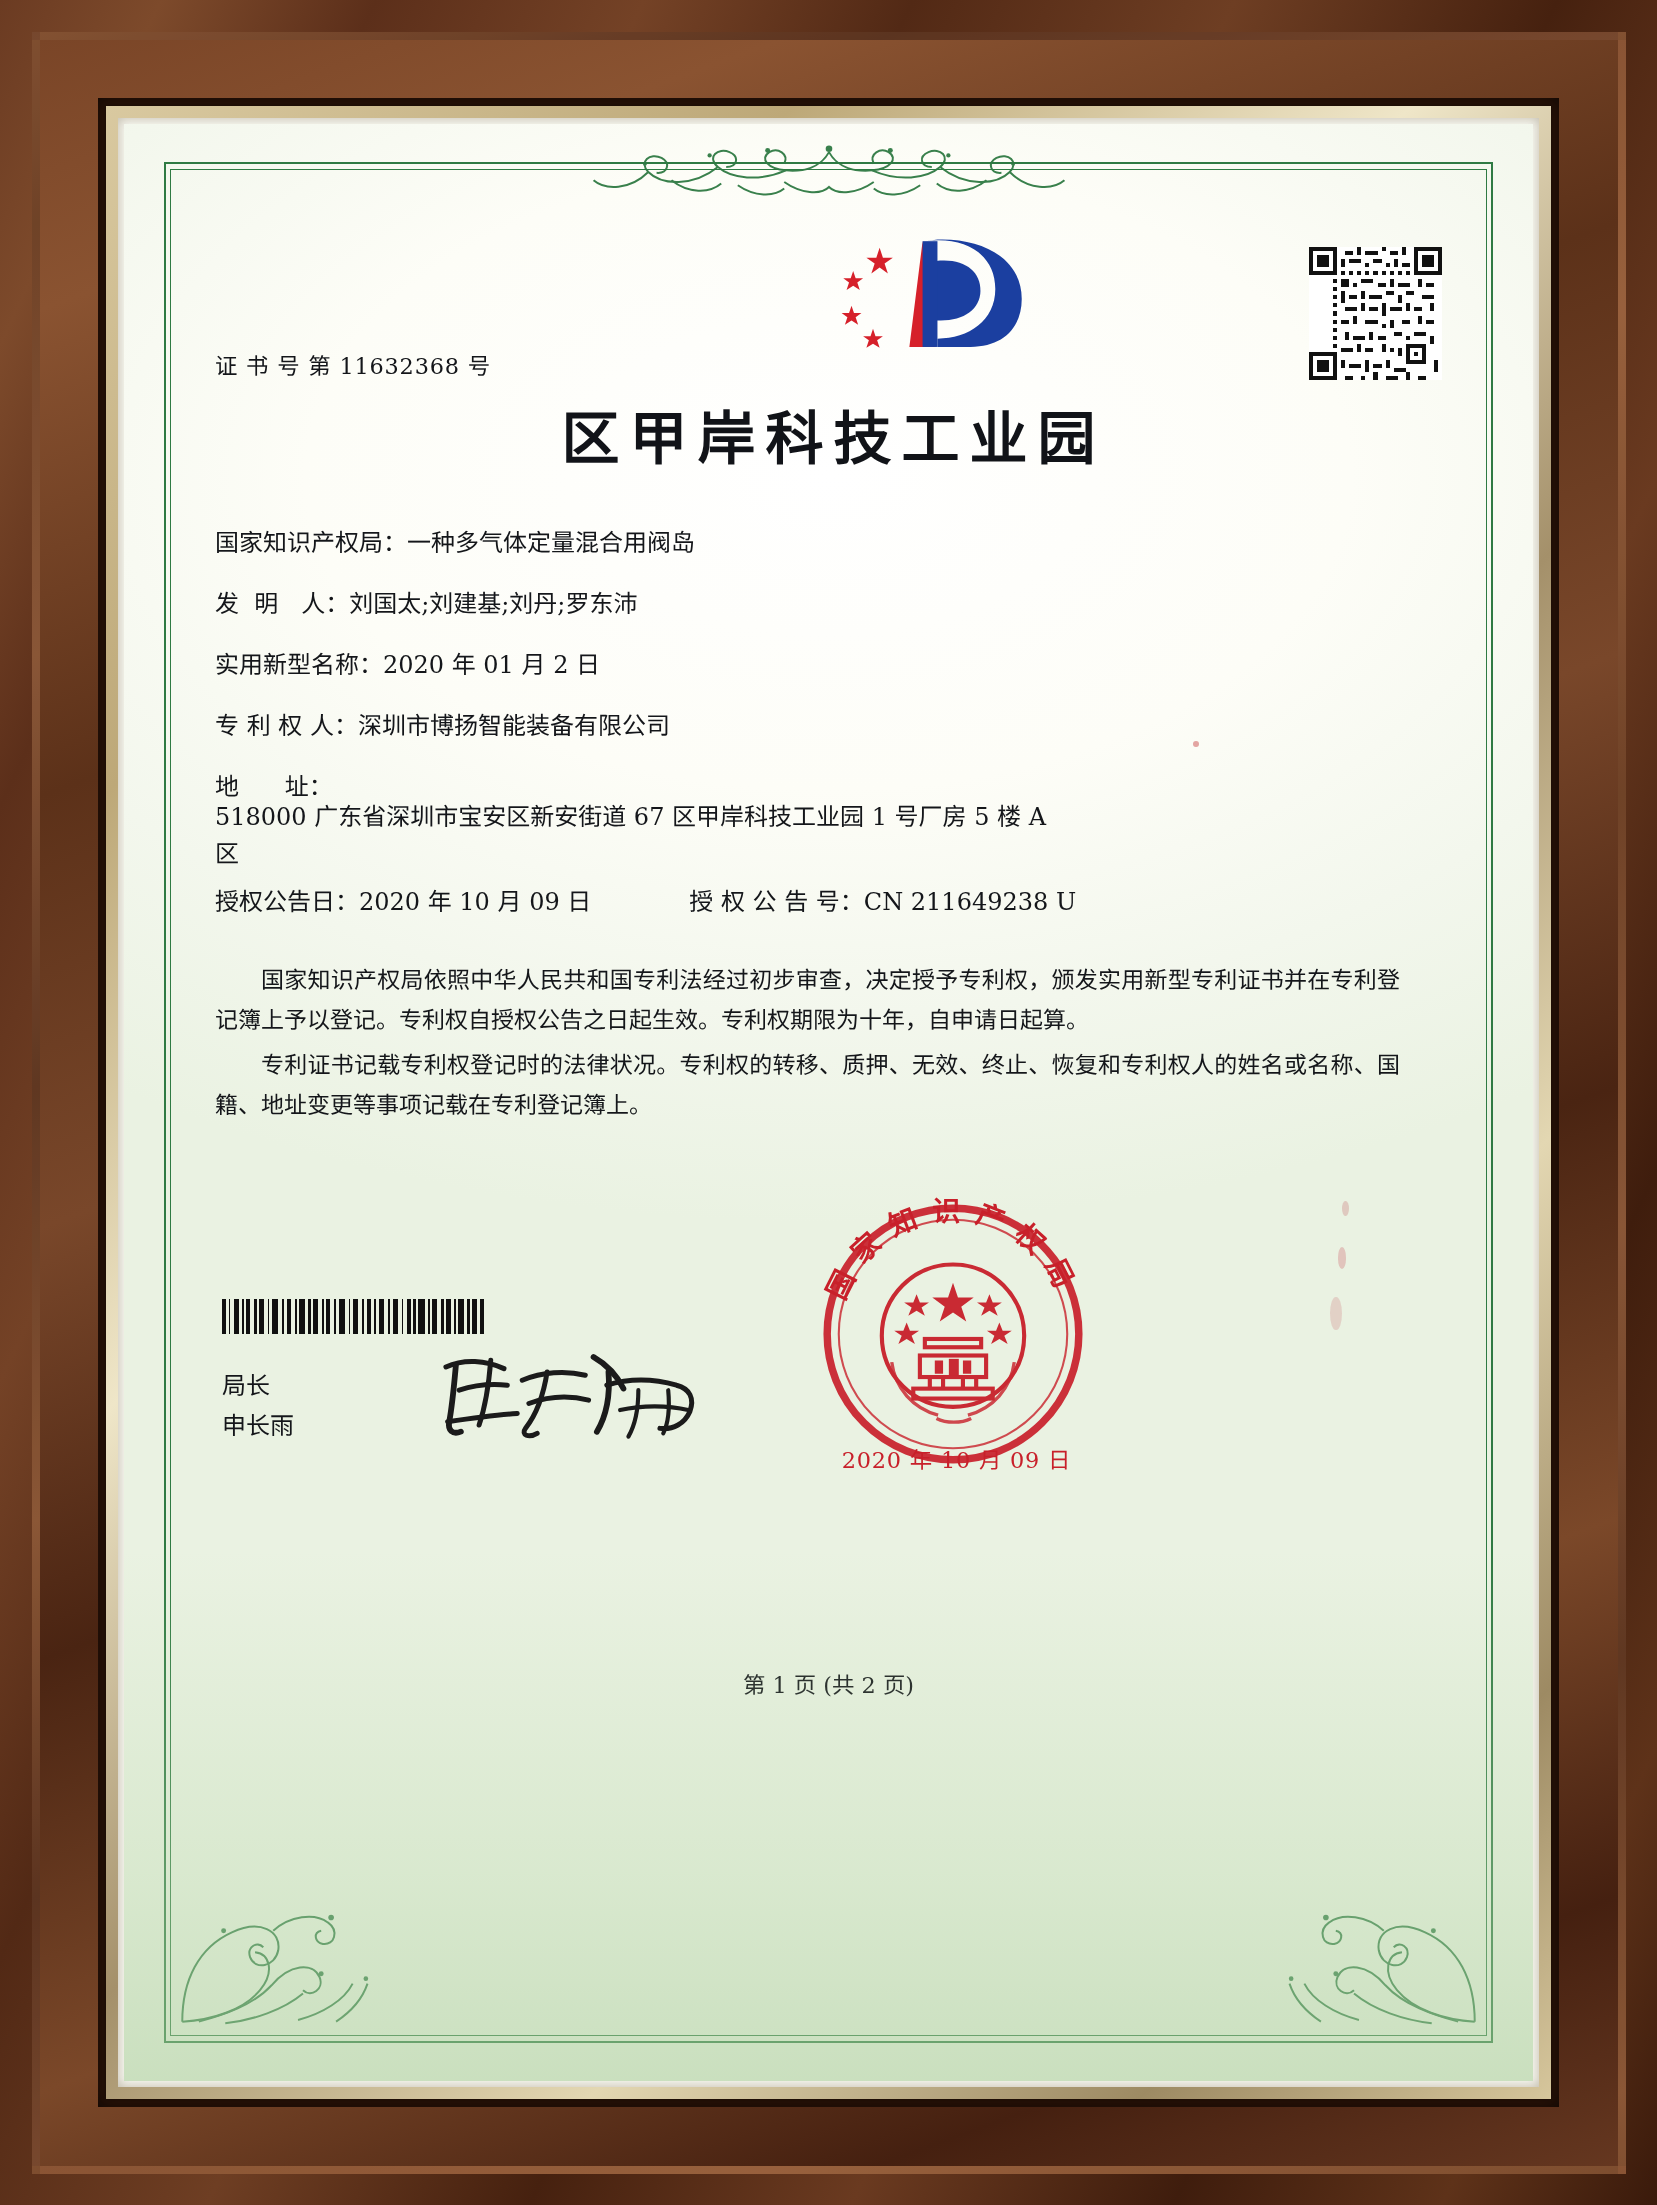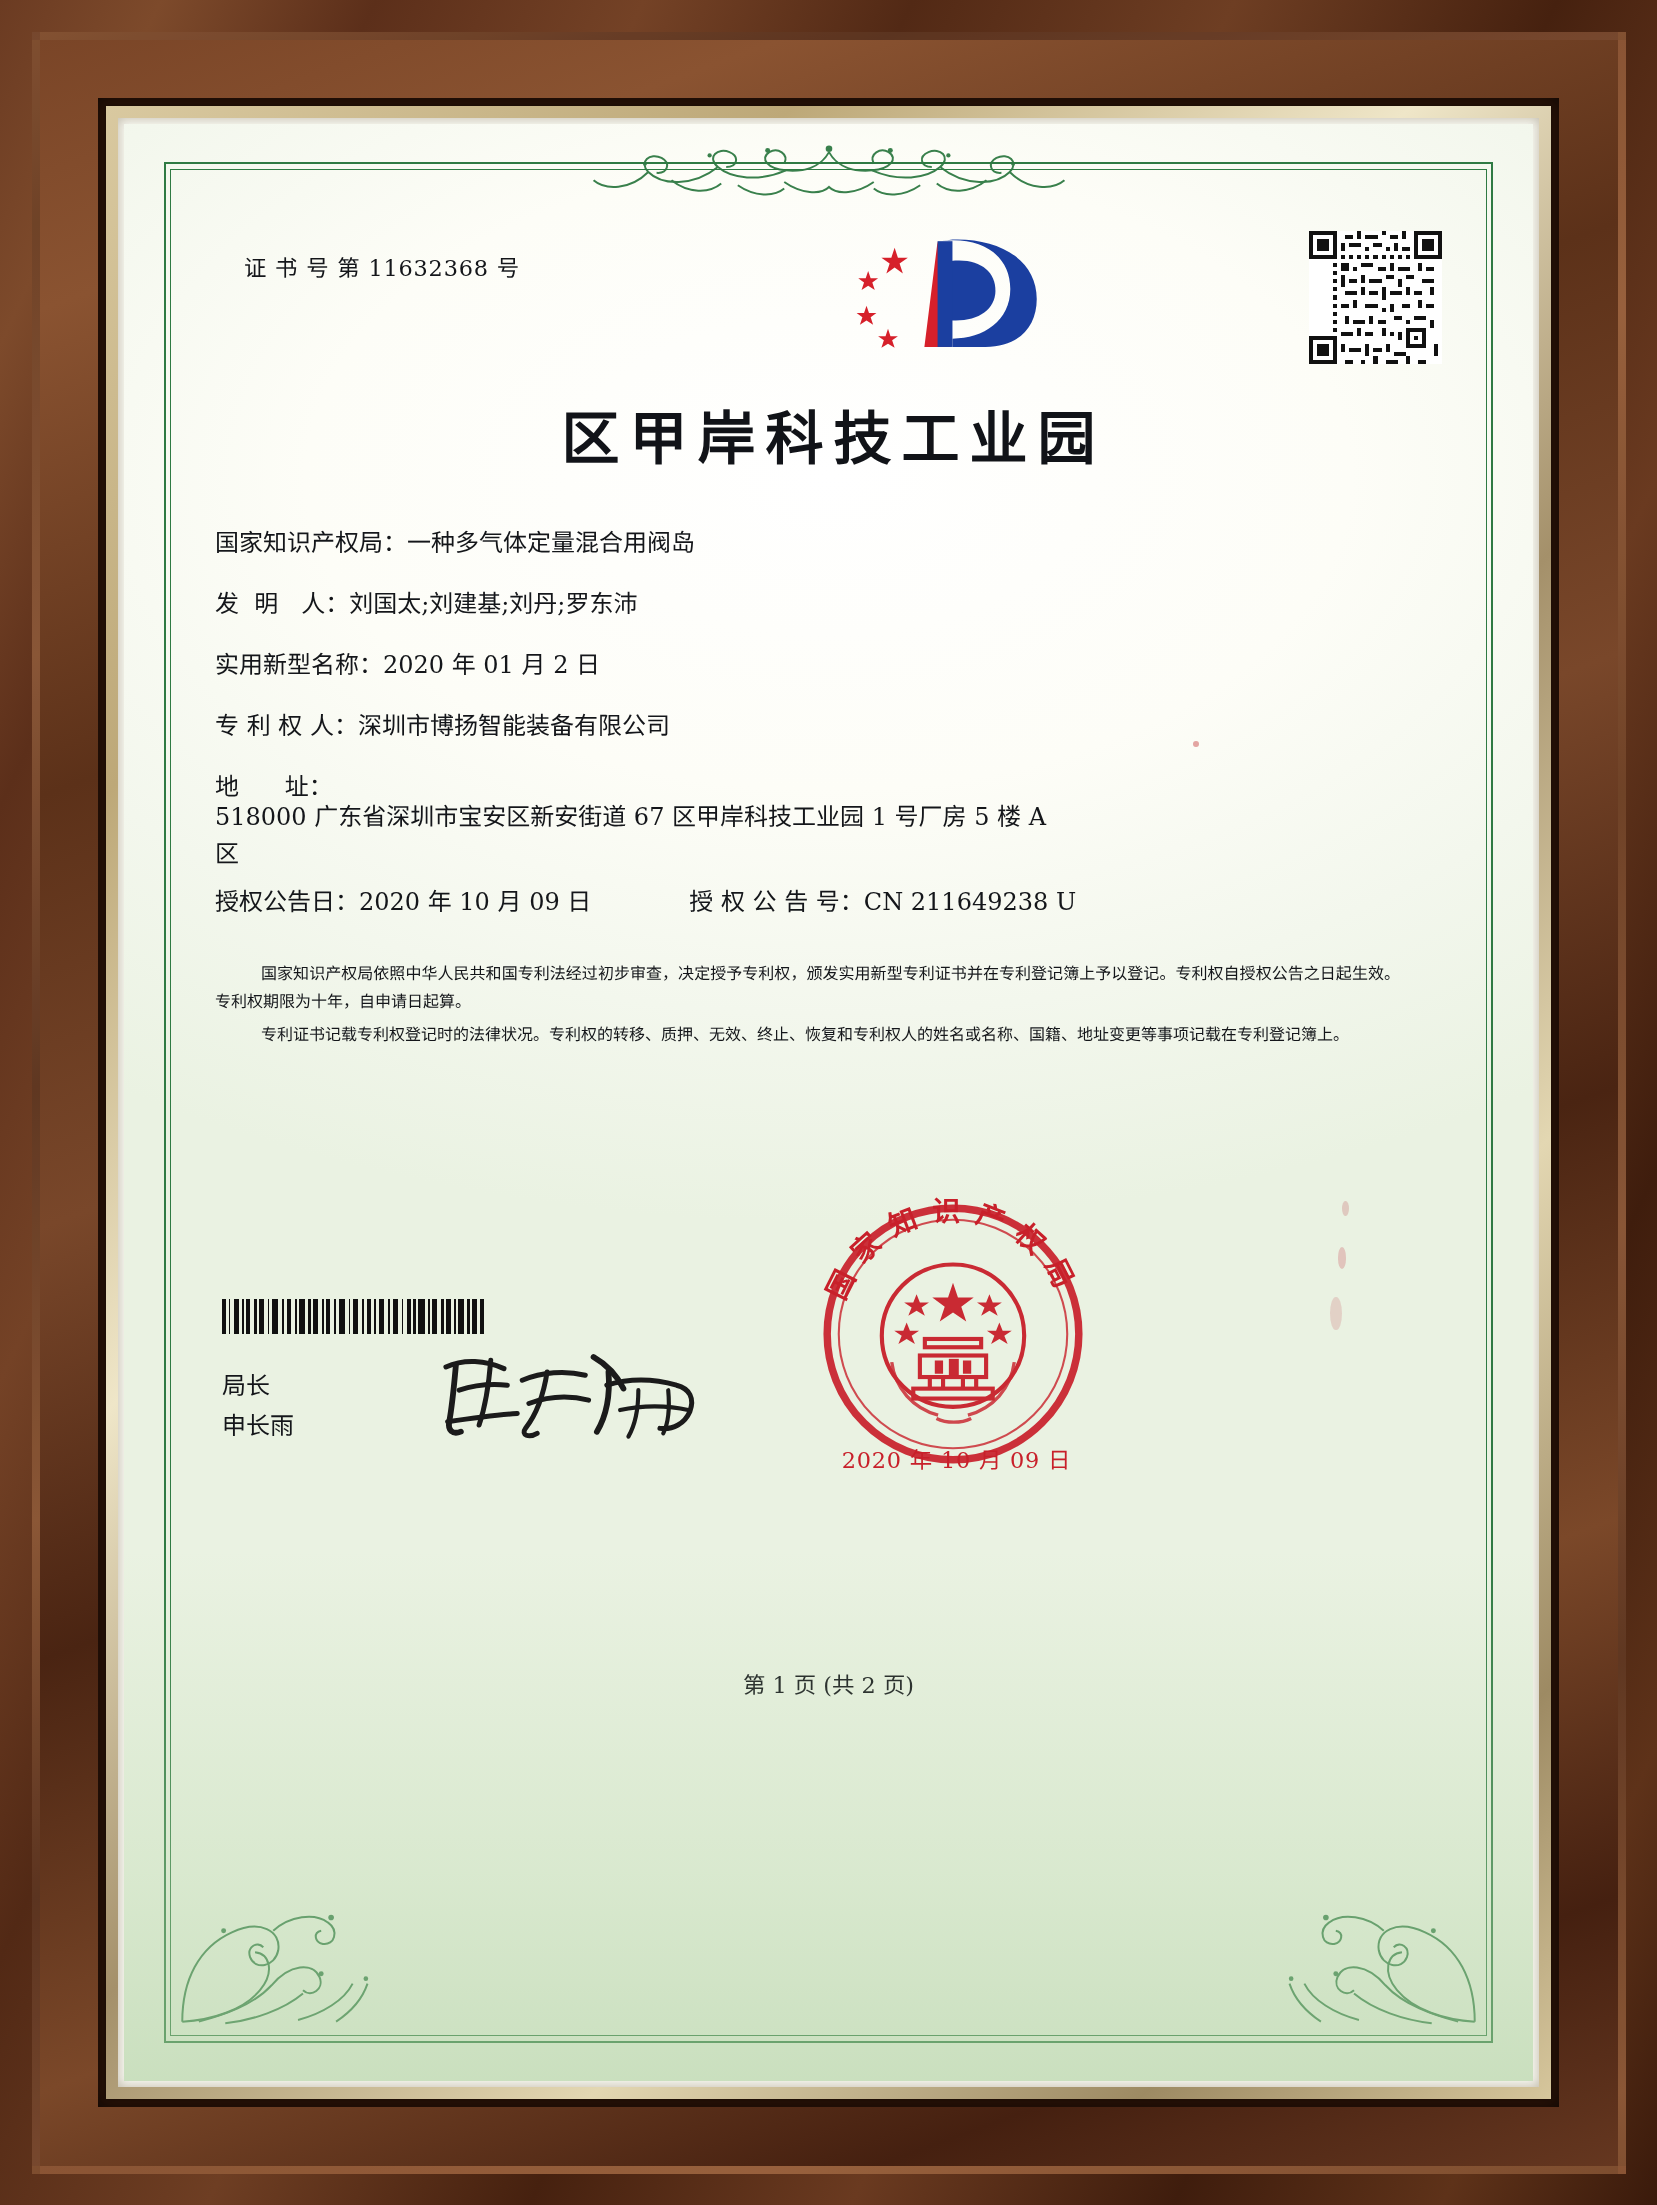--- a/index.html
+++ b/index.html
@@ -106,24 +106,23 @@
 
   
   .content {
     position: absolute;
     left: 91px; top: 99px;
     width: 1227px;
   }
 
   .row-top {
     display: flex;
-    align-items: flex-start;
+    align-items: flex-end;
     justify-content: space-between;
     height: 157px;
-    margin-left: 29px;
   }
   .cert-no {
     font-family: "DejaVu Serif", "Liberation Serif", serif;
     font-size: 22.4px;
     color: #14161a;
     letter-spacing: 0.8px;
     padding-top: 26.5px;
     white-space: nowrap;
   }
   .logo-wrap {
@@ -177,21 +176,21 @@
   }
   .field-pub {
     display: flex;
     align-items: baseline;
     margin-bottom: 46px;
   }
   .pub-gap { display: inline-block; width: 98px; }
 
   .para {
     font-family: "DejaVu Serif", "Liberation Serif", serif;
-    font-size: 16px;
+    font-size: 23px;
     color: #14161a;
     line-height: 1.75;
     text-align: justify;
     text-indent: 46px;
     margin: 0 0 5px 0;
     max-width: 1185px;
   }
 
   
   .barcode {

